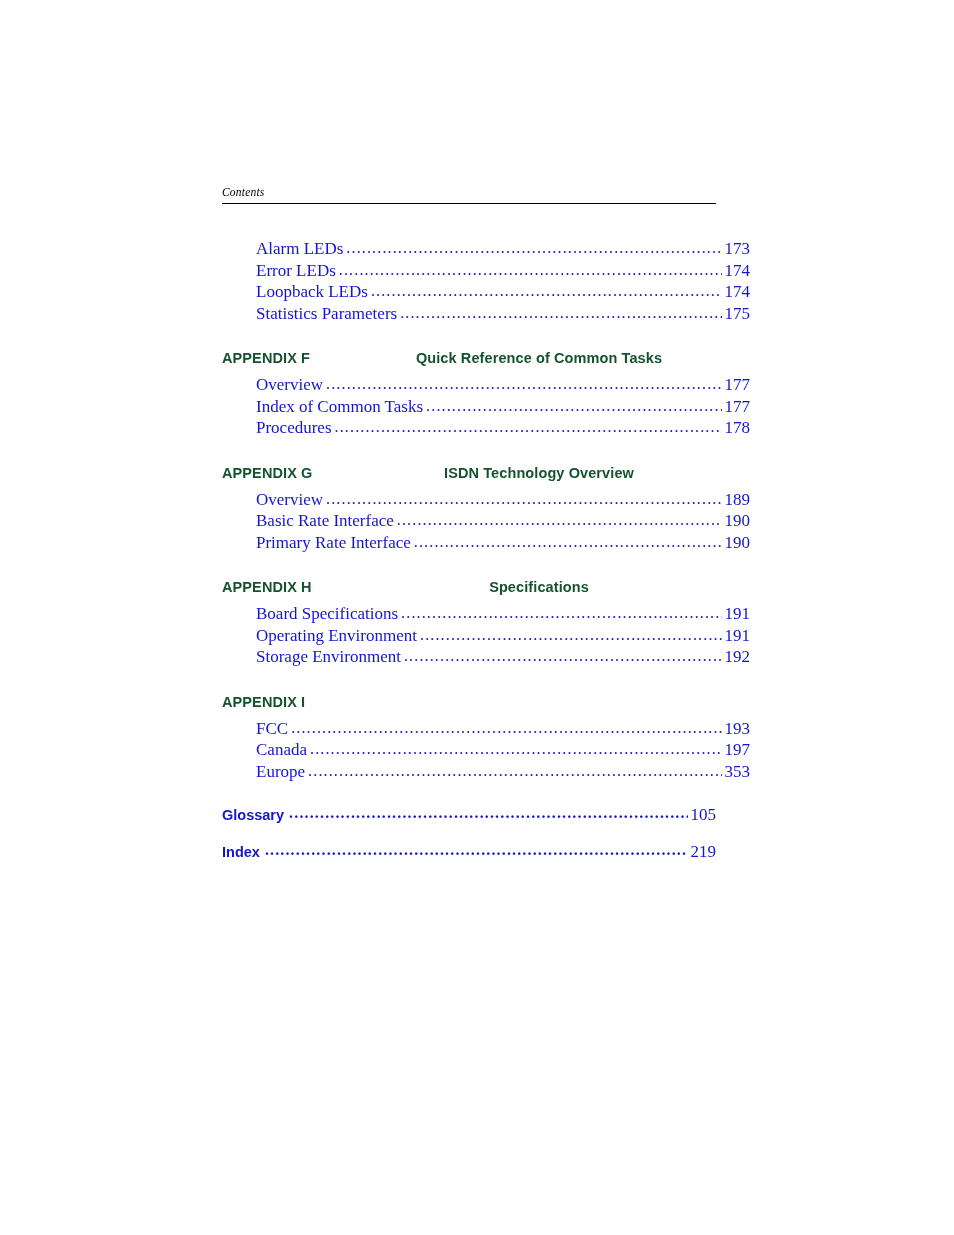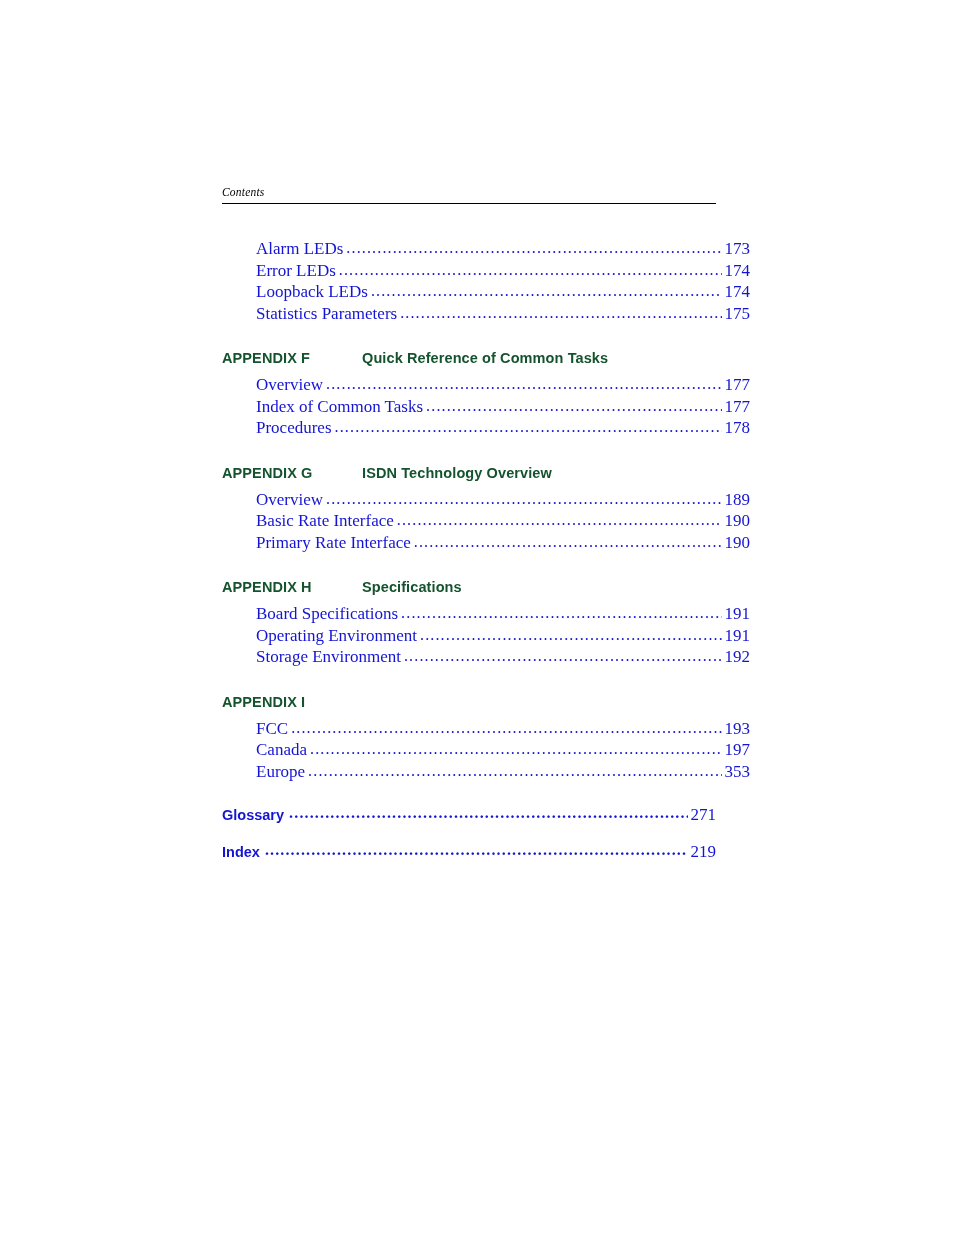--- a/index.html
+++ b/index.html
@@ -79,20 +79,21 @@
     margin-top: 26px;
     margin-bottom: 8px;
     letter-spacing: 0.1px;
   }
   .appendix-head .tag {
     width: 140px;
     flex: 0 0 140px;
   }
   .appendix-head .title {
     flex: 1 1 auto;
+    text-align: center;
   }
   .group { margin-bottom: 0; }
   .group .sub:first-child { margin-top: 0; }
 
   
   .top-group { margin-top: 0; }
 
   
   .major {
     font-family: "Liberation Sans", sans-serif;
@@ -263,21 +264,21 @@
           <span class="dots">............................................................................................................................................................</span>
           <span class="page-num">353</span>
         </div>
       </div>
 
       <div class="spacer-lg"></div>
 
       <div class="entry major">
         <span class="label">Glossary</span>
         <span class="dots">............................................................................................................................................................</span>
-        <span class="page-num">271</span>
+        <span class="page-num">105</span>
       </div>
 
       <div class="spacer-md"></div>
 
       <div class="entry major">
         <span class="label">Index</span>
         <span class="dots">............................................................................................................................................................</span>
         <span class="page-num">219</span>
       </div>
 

